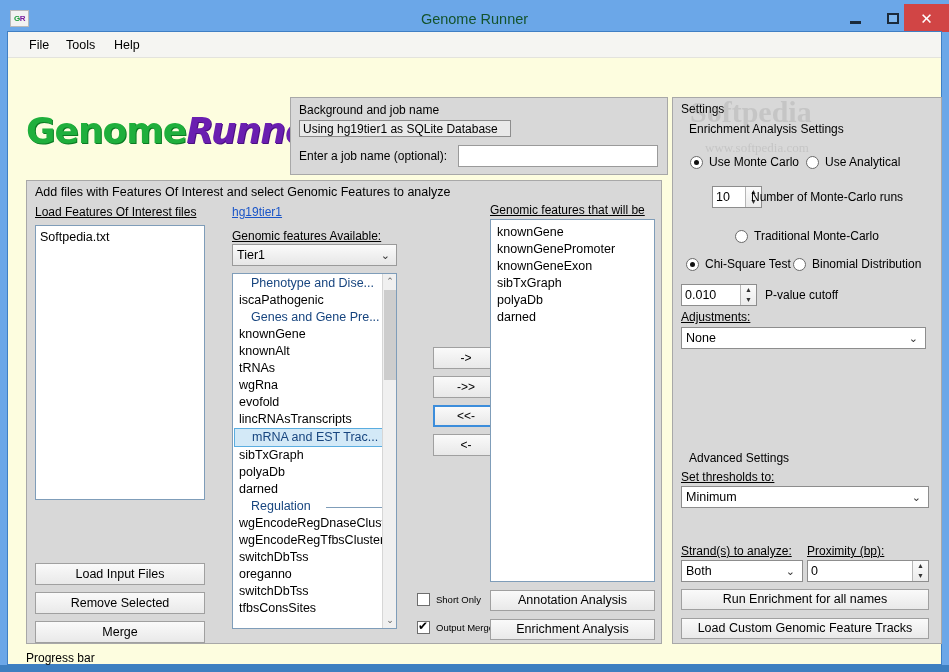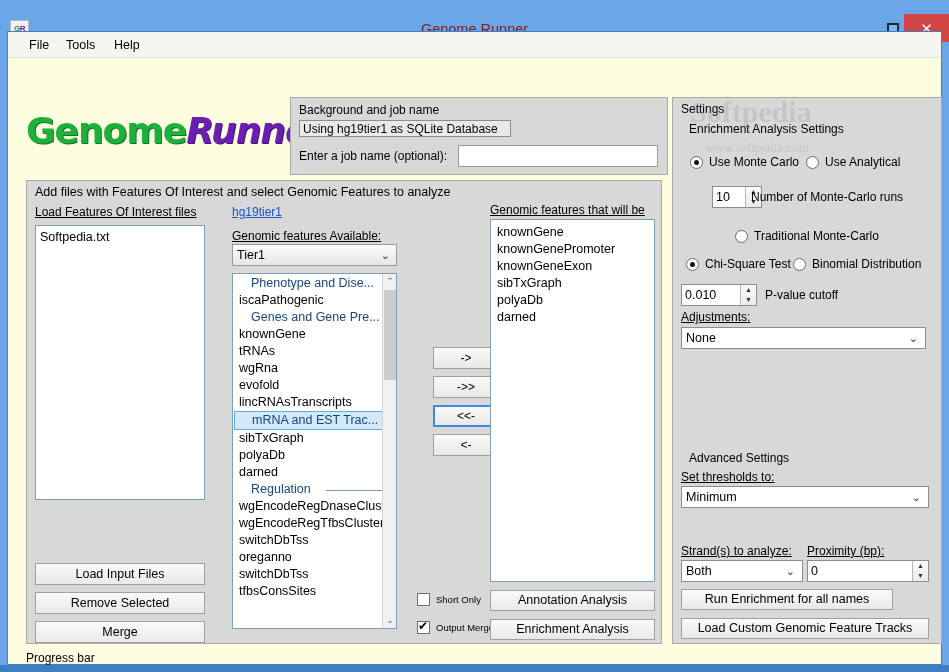--- a/index.html
+++ b/index.html
@@ -12,33 +12,33 @@
     color:#000;
     overflow:hidden;
   }
 
   
   #window {
     position:absolute; left:0; top:0; width:949px; height:672px;
     background:#6ba7e8;
   }
   #titlebar {
-    position:absolute; left:0; top:14px; width:949px; height:32px;
+    position:absolute; left:0; top:4px; width:949px; height:32px;
   }
   #app-icon {
     position:absolute; left:10px; top:6px; width:19px; height:17px;
     background:#f2f2f2; border:1px solid #b9b9b9;
     font-size:8px; font-weight:bold; line-height:15px; text-align:center;
     letter-spacing:-0.5px;
   }
   #app-icon .g { color:#1a9a3a; }
   #app-icon .r { color:#7a1fa0; }
   #win-title {
     position:absolute; left:0; top:7px; width:949px;
-    text-align:center; font-size:14.5px; color:#7f1d1d;
+    text-align:center; font-size:14.5px; color:#14532d;
   }
   .winbtn {
     position:absolute; top:0; height:28px; width:37px;
     display:flex; align-items:center; justify-content:center;
     cursor:default;
   }
   #btn-min { right:75px; }
   #btn-max { right:38px; }
   #btn-close { right:0; width:45px; background:#d14545; }
   #btn-close .x { color:#fff; font-size:15px; line-height:1; }
@@ -278,21 +278,21 @@
   #btn-customize {
     position:absolute; left:8px; top:416px; width:248px; height:21px;
     background:linear-gradient(#fafafa,#e9e9e9); border:1px solid #a0a0a0;
     font-size:12.5px; text-align:center; line-height:19px; cursor:default;
   }
   #lbl-strand { position:absolute; left:8px; top:446px; }
   #lbl-proximity { position:absolute; left:134px; top:446px; }
   #combo-strand { left:8px; top:462px; width:122px; }
   #spin-prox { left:134px; top:462px; width:122px; }
   #btn-run-enrich {
-    position:absolute; left:8px; top:491px; width:212px; height:21px;
+    position:absolute; left:8px; top:491px; width:248px; height:21px;
     background:linear-gradient(#fafafa,#e9e9e9); border:1px solid #a0a0a0;
     font-size:12.5px; text-align:center; line-height:19px; cursor:default;
   }
   #btn-load-tracks {
     position:absolute; left:8px; top:520px; width:248px; height:21px;
     background:linear-gradient(#fafafa,#e9e9e9); border:1px solid #a0a0a0;
     font-size:12.5px; text-align:center; line-height:19px; cursor:default;
   }
 
   
@@ -368,20 +368,21 @@
         <span>Tier1</span>
         <span class="chev">⌄</span>
       </div>
 
       <div id="avail-list">
         <div id="avail-inner">
             <div class="li header">Phenotype and Dise...</div>
             <div class="li">iscaPathogenic</div>
             <div class="li header">Genes and Gene Pre...</div>
             <div class="li">knownGene</div>
+            <div class="li">knownAlt</div>
             <div class="li">tRNAs</div>
             <div class="li">wgRna</div>
             <div class="li">evofold</div>
             <div class="li">lincRNAsTranscripts</div>
             <div class="li header sel">mRNA and EST Trac...</div>
             <div class="li">sibTxGraph</div>
             <div class="li">polyaDb</div>
             <div class="li">darned</div>
             <div class="li header">Regulation<span class="rule"></span></div>
             <div class="li">wgEncodeRegDnaseClustered</div>

